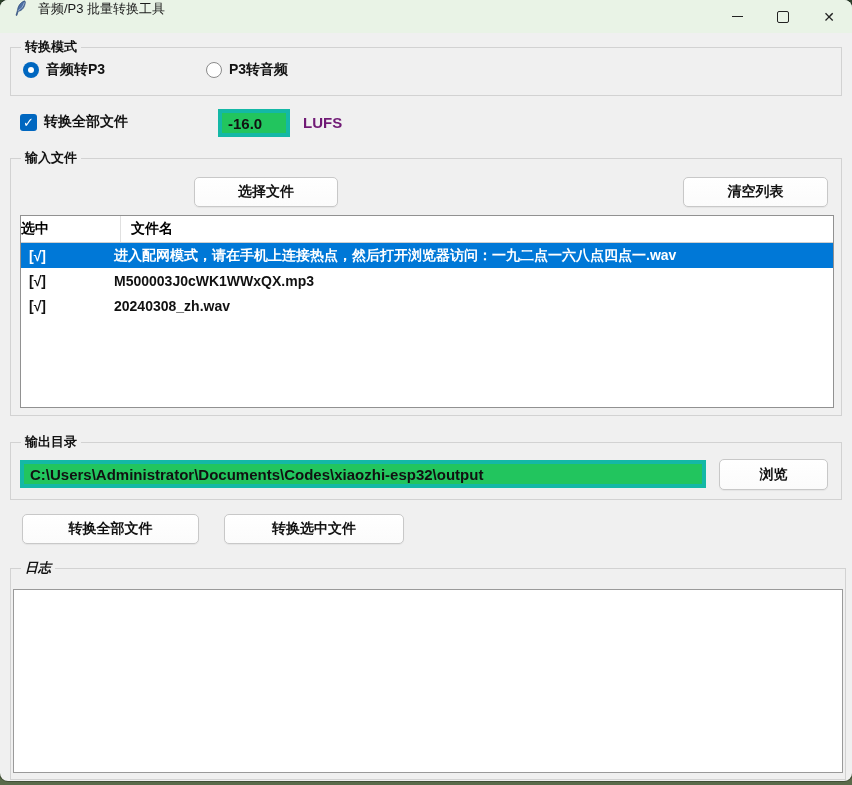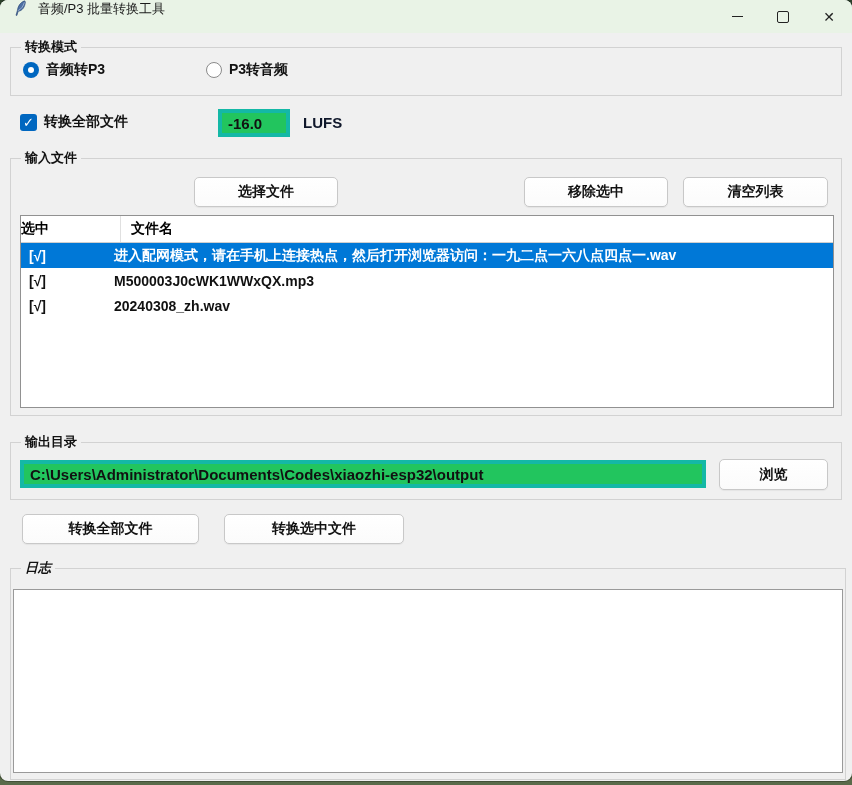--- a/index.html
+++ b/index.html
@@ -71,21 +71,21 @@
   .ft-row{display:flex;height:25px;align-items:center;font-size:14px;font-weight:700;color:#111;}
   .ft-row .c1{width:83px;padding-left:8px;box-sizing:border-box;flex:0 0 auto;}
   .ft-row .c2{padding-left:10px;white-space:nowrap;overflow:hidden;flex:1;}
   .ft-row.selected{background:#0078d7;color:#fff;}
   
   .log-area{
     position:absolute;left:2px;top:20px;right:2px;height:184px;
     background:#fff;border:1px solid #9a9a9a;box-sizing:border-box;
     font-size:13px;color:#111;overflow:auto;
   }
-  .label-plain{position:absolute;font-size:14px;font-weight:700;color:#0f172a;white-space:nowrap;}
+  .label-plain{position:absolute;font-size:14px;font-weight:700;color:#701a75;white-space:nowrap;}
 </style>
 </head>
 <body>
 
 <div class="window">
 
   <div class="titlebar">
     <svg class="app-icon" viewBox="0 0 16 16">
       <path d="M11.6 0.8 C7.6 2.2 5.0 5.6 4.4 10.4 L3.0 15.2 L3.9 15.5 L5.2 11.3 C9.2 10.8 11.8 7.4 12.4 2.0 Z" fill="#4d6fa5" stroke="#27416f" stroke-width="0.6"></path>
       <path d="M5.2 10.6 C8.0 9.2 10.2 6.4 11.4 2.4" fill="none" stroke="#dfe8f4" stroke-width="0.5"></path>
@@ -120,21 +120,20 @@
     <span class="checkbox">✓</span>
     <span class="radio-label">转换全部文件</span>
   </div>
   <input class="entry" style="left: 218px; top: 109px; width: 72px; height: 28px;" value="-16.0">
   <span class="label-plain" style="left:303px;top:114px;font-size:15px;">LUFS</span>
 
   <div class="group" style="left:10px;top:158px;width:830px;height:256px;">
     <span class="group-label">输入文件</span>
   </div>
   <div class="btn" style="left:194px;top:177px;width:144px;height:30px;">选择文件</div>
-  <div class="btn" style="left:524px;top:177px;width:144px;height:30px;">移除选中</div>
   <div class="btn" style="left:683px;top:177px;width:145px;height:30px;">清空列表</div>
 
   <div class="file-table">
     <div class="ft-header">
       <div class="ft-h1">选中</div>
       <div class="ft-h2">文件名</div>
     </div>
     <div class="ft-row selected">
       <span class="c1">[√]</span>
       <span class="c2">进入配网模式，请在手机上连接热点，然后打开浏览器访问：一九二点一六八点四点一.wav</span>

